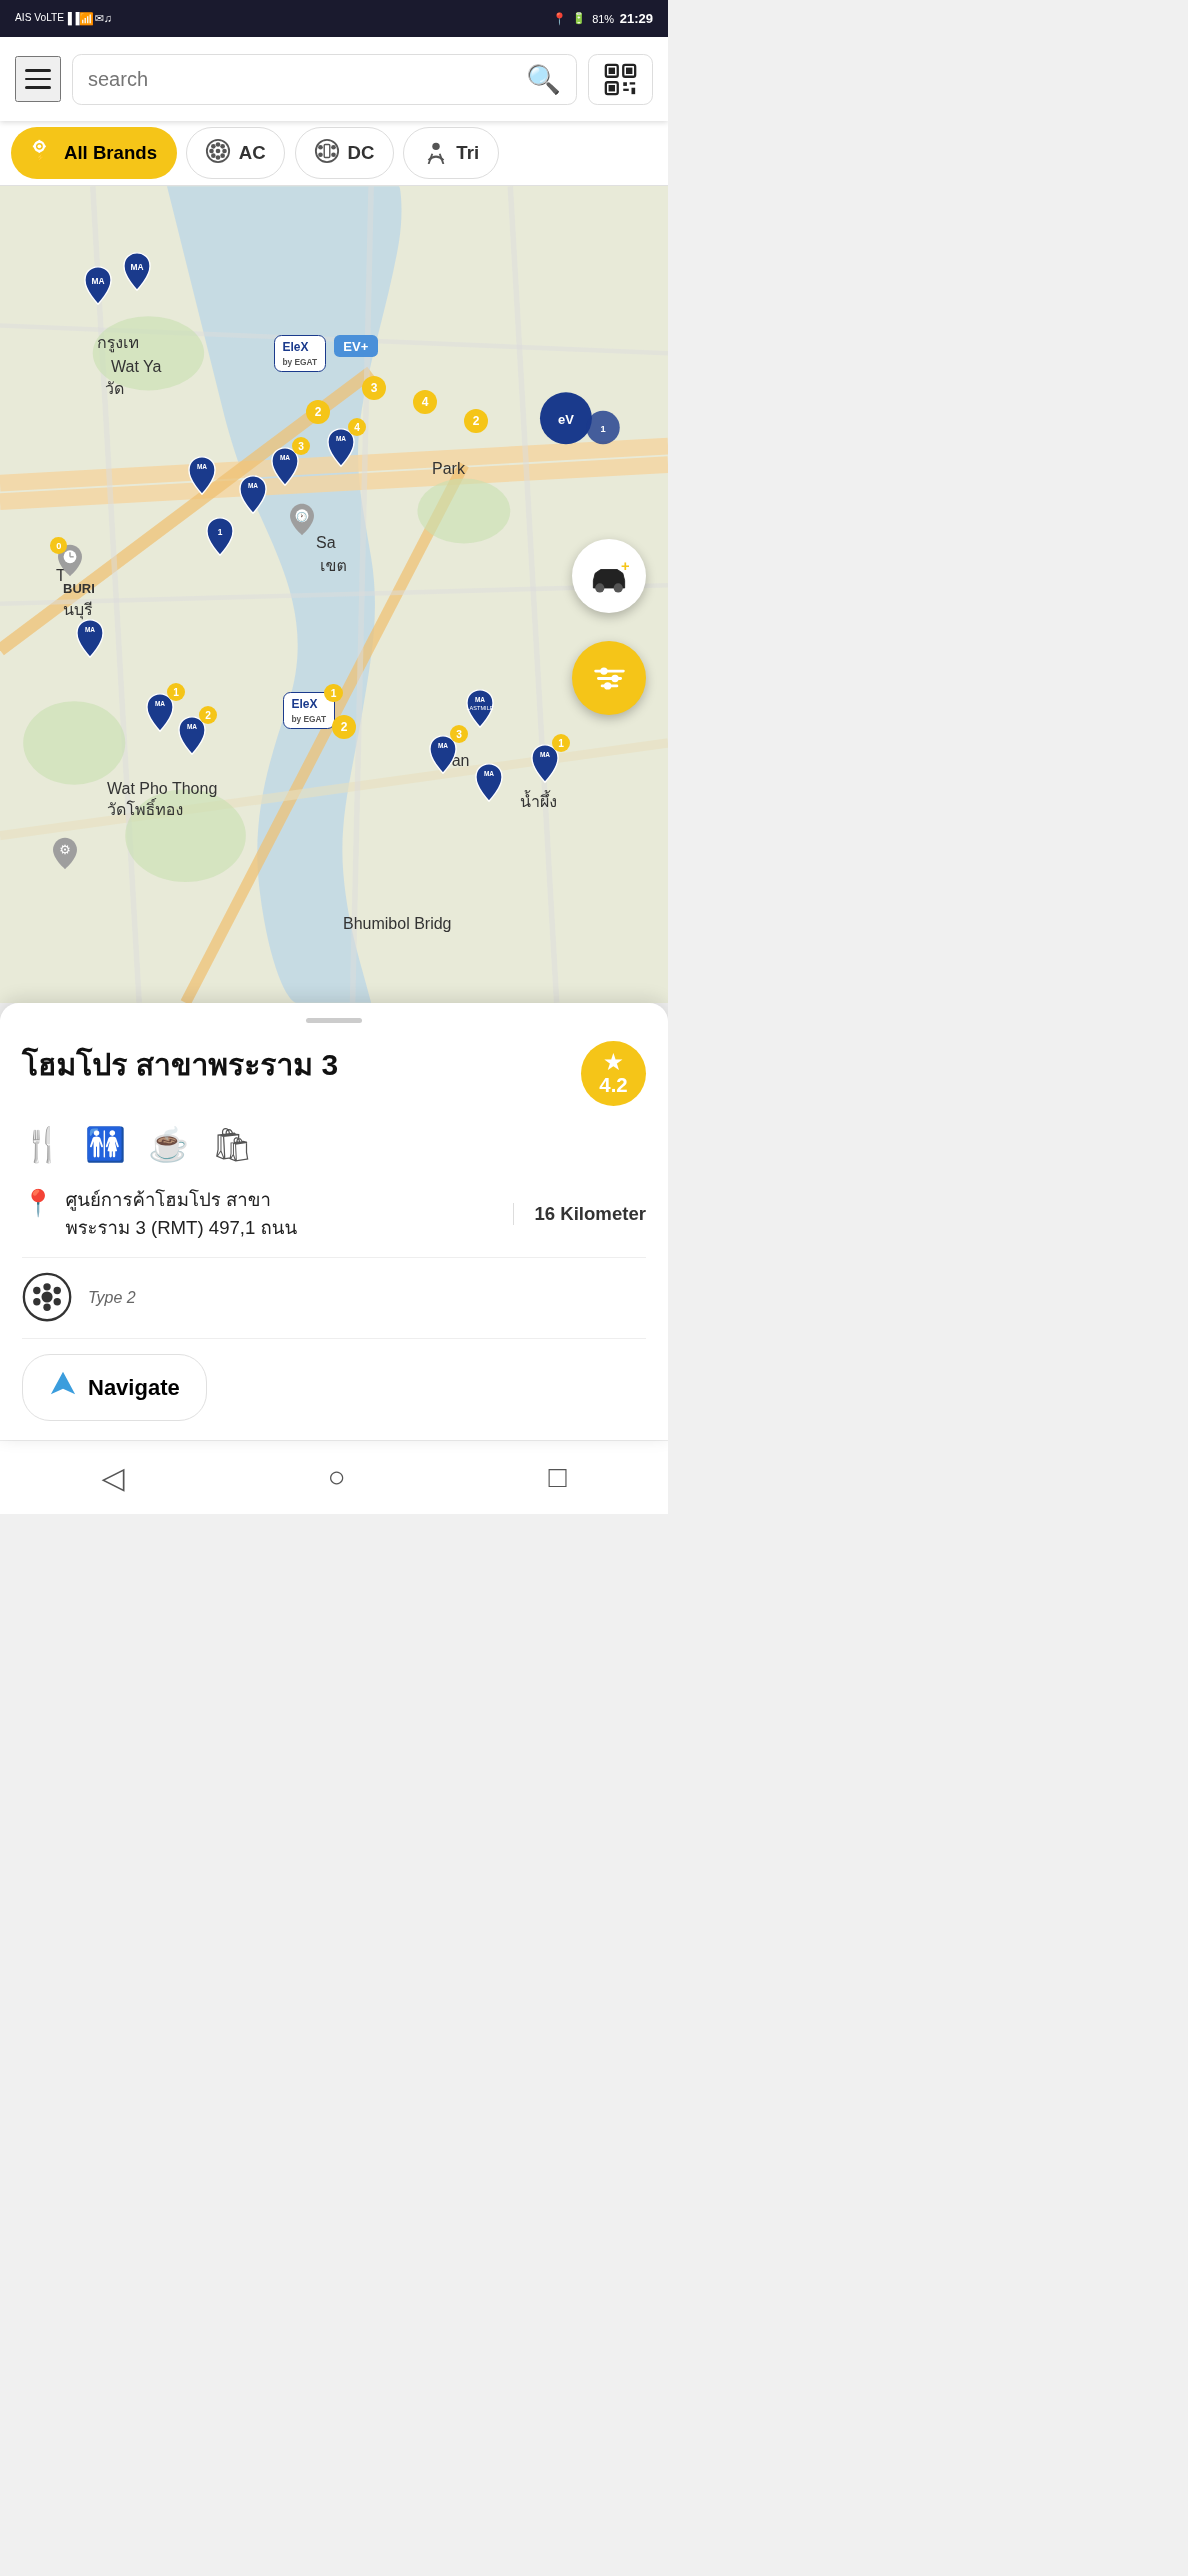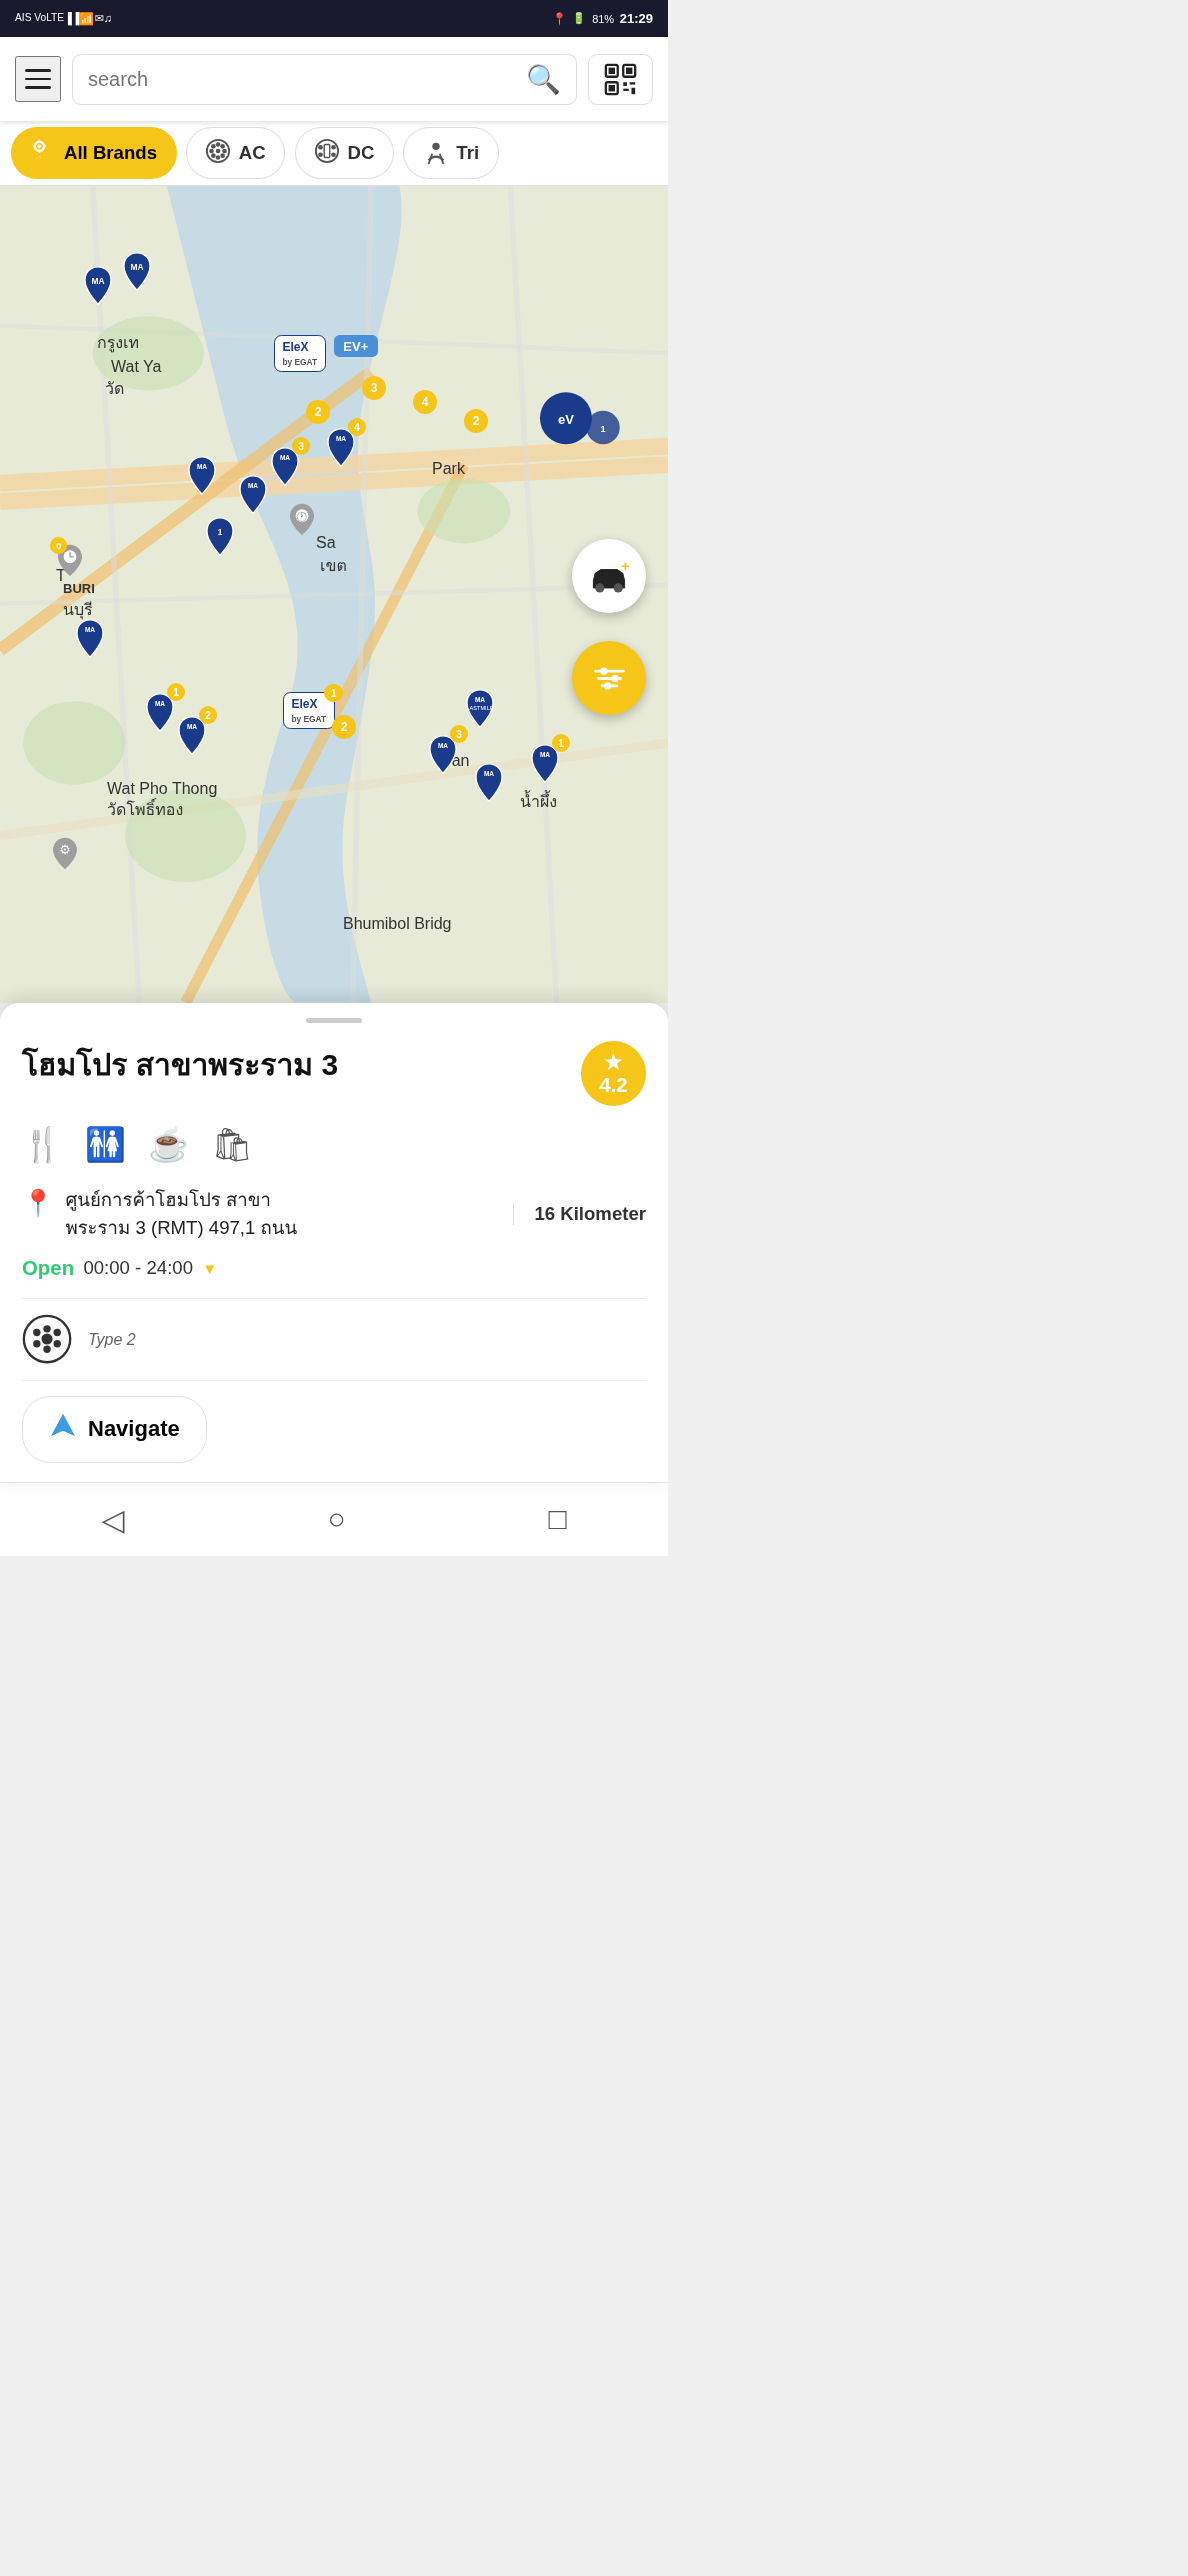--- a/index.html
+++ b/index.html
@@ -683,25 +683,20 @@
     <span class="loc-icon">📍</span>
     <div class="loc-text">
       <span>ศูนย์การค้าโฮมโปร สาขา</span><br>
       <span>พระราม 3 (RMT) 497,1 ถนน</span>
     </div>
     <div class="distance-box">
       <span>16 Kilometer</span>
     </div>
   </div>
 
-  <div class="hours-row">
-    <span class="open-label">Open</span>
-    <span class="hours-text">00:00 - 24:00</span>
-    <span class="dropdown-arrow">▼</span>
-  </div>
 
   <div class="divider"></div>
 
   <div class="charger-type-row">
     <svg width="51" height="51" viewBox="0 0 55 55">
       <circle cx="27" cy="27" r="25" fill="none" stroke="#333" stroke-width="2.5"></circle>
       <circle cx="16" cy="20" r="4" fill="#333"></circle>
       <circle cx="27" cy="16" r="4" fill="#333"></circle>
       <circle cx="38" cy="20" r="4" fill="#333"></circle>
       <circle cx="38" cy="32" r="4" fill="#333"></circle>

